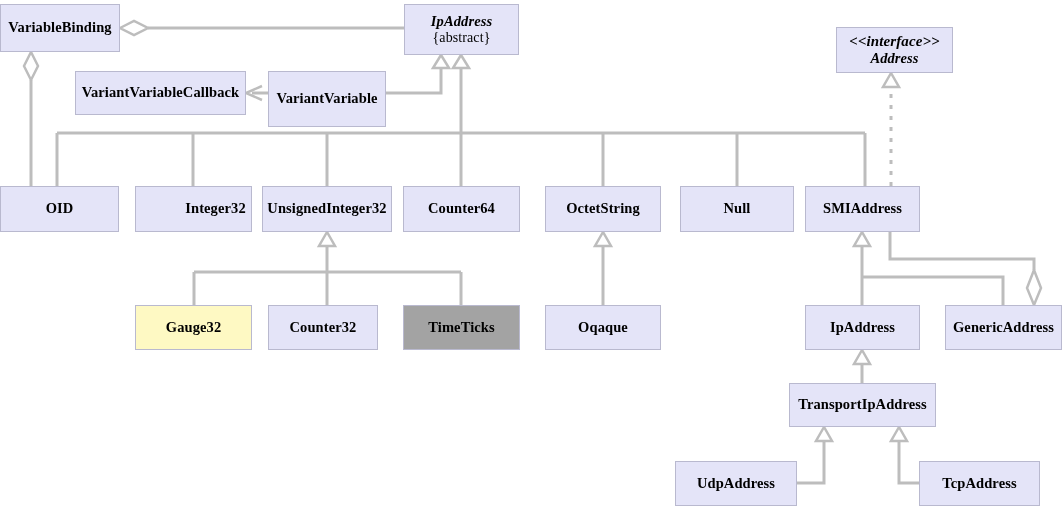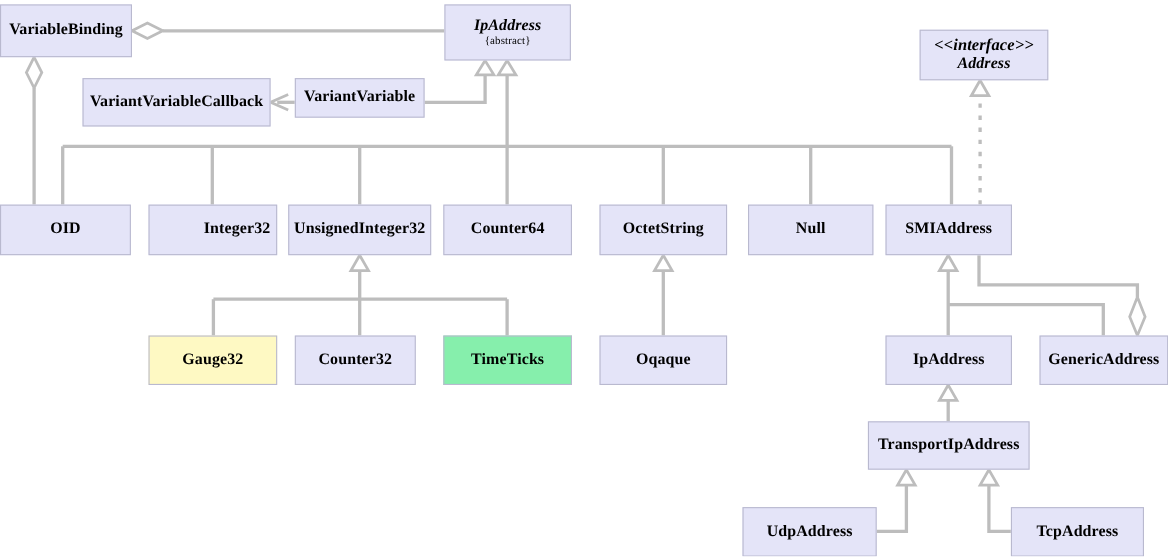--- a/index.html
+++ b/index.html
@@ -44,21 +44,21 @@
     font-size: 15px;
   }
   .node .cname {
     font-weight: bold;
   }
   .node.abstract .cname {
     font-style: italic;
   }
   .node .qualifier {
     font-weight: normal;
-    font-size: 10px;
+    font-size: 14px;
     font-style: normal;
   }
 </style>
 </head>
 <body>
 
 <div id="diagram-root" style="background: rgb(255, 255, 255);">
 
   <svg id="edge-layer" viewBox="0 0 1062 506" width="1062" height="506" xmlns="http://www.w3.org/2000/svg">
     <g fill="none" stroke="#bdbdbd" stroke-width="3">
@@ -128,21 +128,21 @@
         <div class="cname">IpAddress</div>
         <div class="qualifier">{abstract}</div>
       </div>
       <div class="node abstract" style="left: 836px; top: 27px; width: 117px; height: 46px; background: rgb(228, 228, 248); border-color: rgb(185, 185, 207); color: rgb(0, 0, 0);">
         <div class="stereotype">&lt;&lt;interface&gt;&gt;</div>
         <div class="cname">Address</div>
       </div>
       <div class="node" style="left: 75px; top: 71px; width: 171px; height: 44px; background: rgb(228, 228, 248); border-color: rgb(185, 185, 207); color: rgb(0, 0, 0);">
         <div class="cname">VariantVariableCallback</div>
       </div>
-      <div class="node" style="left: 268px; top: 71px; width: 118px; height: 36px; background: rgb(228, 228, 248); border-color: rgb(185, 185, 207); color: rgb(0, 0, 0);">
+      <div class="node" style="left: 268px; top: 71px; width: 118px; height: 56px; background: rgb(228, 228, 248); border-color: rgb(185, 185, 207); color: rgb(0, 0, 0);">
         <div class="cname">VariantVariable</div>
       </div>
       <div class="node" style="left: 0px; top: 186px; width: 119px; height: 46px; background: rgb(228, 228, 248); border-color: rgb(185, 185, 207); color: rgb(0, 0, 0);">
         <div class="cname">OID</div>
       </div>
       <div class="node" style="left: 135px; top: 186px; width: 117px; height: 46px; background: rgb(228, 228, 248); border-color: rgb(185, 185, 207); color: rgb(0, 0, 0); padding-left: 44px;">
         <div class="cname">Integer32</div>
       </div>
       <div class="node" style="left: 262px; top: 186px; width: 130px; height: 46px; background: rgb(228, 228, 248); border-color: rgb(185, 185, 207); color: rgb(0, 0, 0);">
         <div class="cname">UnsignedInteger32</div>
@@ -158,21 +158,21 @@
       </div>
       <div class="node" style="left: 805px; top: 186px; width: 115px; height: 46px; background: rgb(228, 228, 248); border-color: rgb(185, 185, 207); color: rgb(0, 0, 0);">
         <div class="cname">SMIAddress</div>
       </div>
       <div class="node" style="left: 135px; top: 305px; width: 117px; height: 45px; background: #fef9c3; border-color: rgb(185, 185, 207); color: rgb(0, 0, 0);">
         <div class="cname">Gauge32</div>
       </div>
       <div class="node" style="left: 268px; top: 305px; width: 110px; height: 45px; background: rgb(228, 228, 248); border-color: rgb(185, 185, 207); color: rgb(0, 0, 0);">
         <div class="cname">Counter32</div>
       </div>
-      <div class="node" style="left: 403px; top: 305px; width: 117px; height: 45px; background: #86efac; border-color: rgb(185, 185, 207); color: rgb(0, 0, 0);">
+      <div class="node" style="left: 403px; top: 305px; width: 117px; height: 45px; background: #a3a3a3; border-color: rgb(185, 185, 207); color: rgb(0, 0, 0);">
         <div class="cname">TimeTicks</div>
       </div>
       <div class="node" style="left: 545px; top: 305px; width: 116px; height: 45px; background: rgb(228, 228, 248); border-color: rgb(185, 185, 207); color: rgb(0, 0, 0);">
         <div class="cname">Oqaque</div>
       </div>
       <div class="node" style="left: 805px; top: 305px; width: 115px; height: 45px; background: rgb(228, 228, 248); border-color: rgb(185, 185, 207); color: rgb(0, 0, 0);">
         <div class="cname">IpAddress</div>
       </div>
       <div class="node" style="left: 945px; top: 305px; width: 117px; height: 45px; background: rgb(228, 228, 248); border-color: rgb(185, 185, 207); color: rgb(0, 0, 0);">
         <div class="cname">GenericAddress</div>

